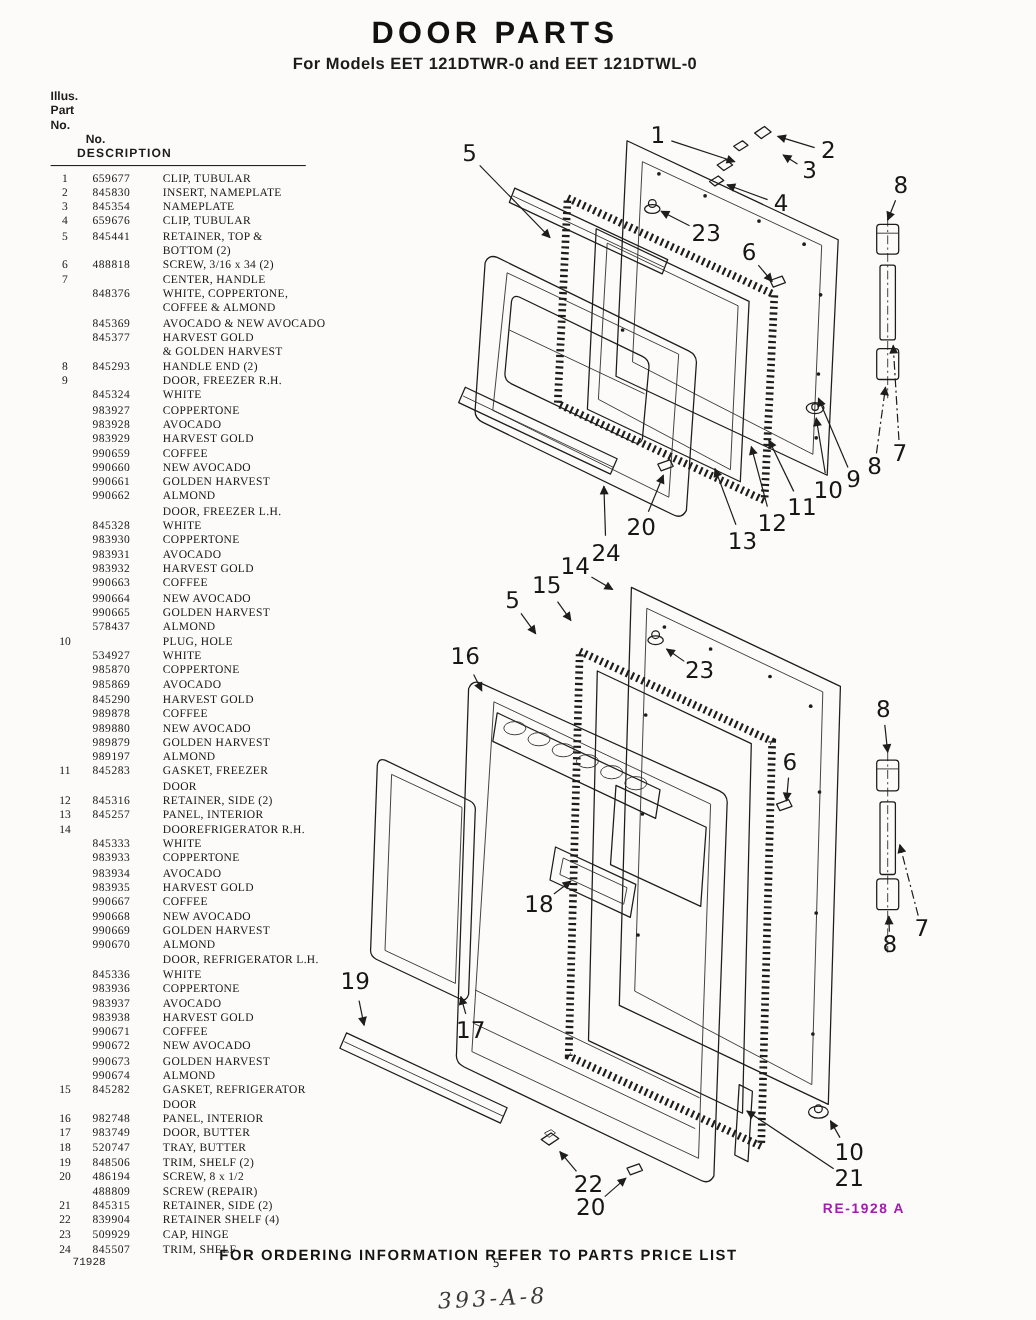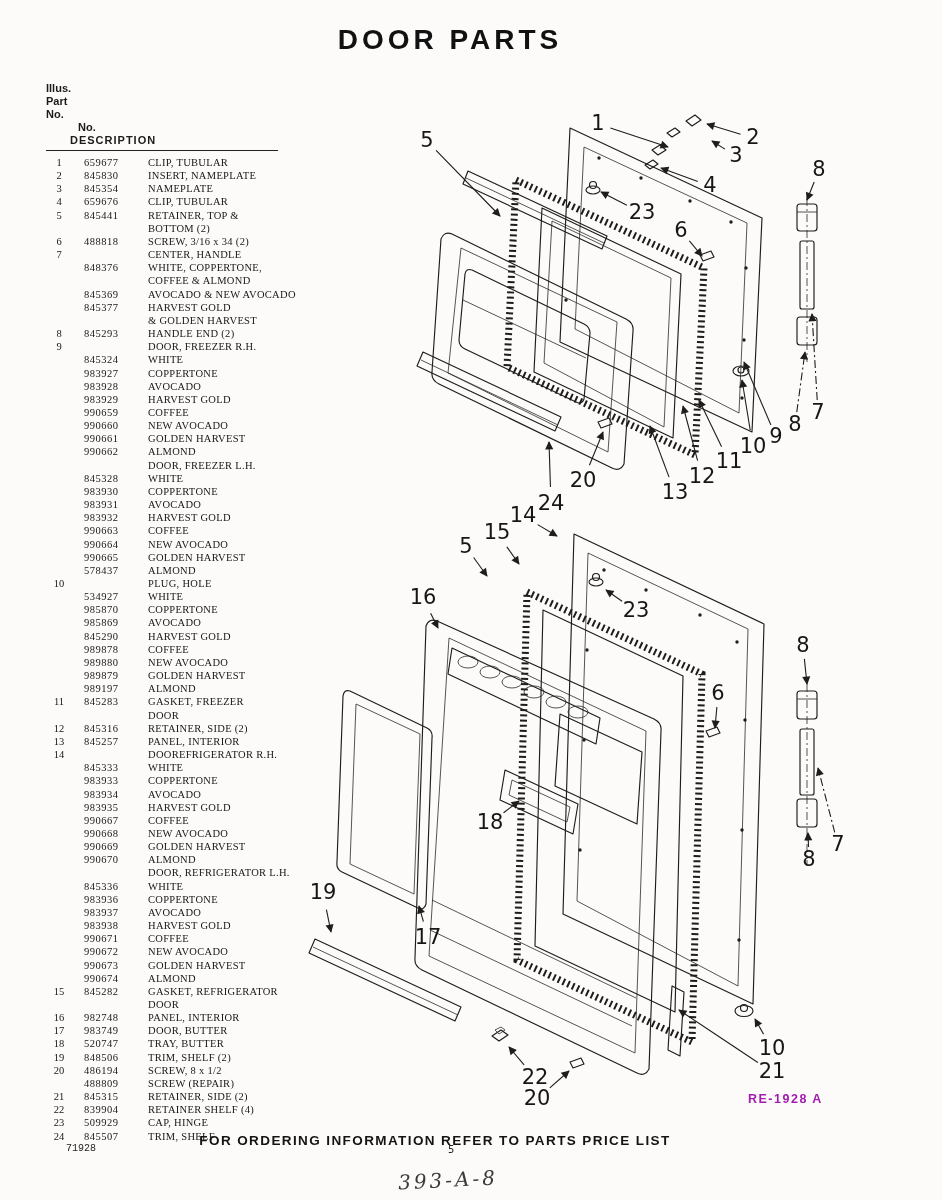--- a/index.html
+++ b/index.html
@@ -2,21 +2,21 @@
 <html><head>
 <meta charset="utf-8">
 <style>
   html,body{margin:0;padding:0;background:#888;}
   .sheet{
     position:relative;width:942px;height:1200px;margin:0 auto;
     background:#fcfbf9;overflow:hidden;
     font-family:"Liberation Serif", serif;color:#171717;
   }
   
-  .hdr{position:absolute;left:150px;top:24px;width:600px;text-align:center;}
+  .hdr{position:absolute;left:150px;top:14px;width:600px;text-align:center;}
   .title{
     font-family:"Liberation Sans", sans-serif;font-weight:700;
     font-size:28px;letter-spacing:4px;color:#111;
   }
   .subtitle{
     font-family:"Liberation Sans", sans-serif;font-weight:700;
     font-size:15px;letter-spacing:0.4px;margin-top:4px;color:#1b1b1b;
   }
   
   .plist{position:absolute;left:46px;top:82px;width:290px;font-size:10.5px;line-height:13px;}
@@ -268,20 +268,21 @@
         <text x="537" y="1099" class="callout-num">20</text>
         <line x1="763.6187862763251" y1="1034.2096228405735" x2="755" y2="1019" class="leader" marker-end="url(#arw)"></line>
         <text x="772" y="1049" class="callout-num">10</text>
         <line x1="757.8551449962566" y1="1062.5700966641712" x2="679" y2="1010" class="leader" marker-end="url(#arw)"></line>
         <text x="772" y="1072" class="callout-num">21</text>
       </g>
   </svg>
 
   <div class="hdr">
     <div class="title">DOOR PARTS</div>
+    <div class="subtitle">For Models EET 121DTWR-0 and EET 121DTWL-0</div>
   </div>
 
   <div class="plist">
     <div class="plist-h1">
       <span class="c1">Illus.</span>
       <span class="c2">Part</span>
     </div>
     <div class="plist-h2">
       <span class="c1">No.</span>
       <span class="c2">No.</span>

